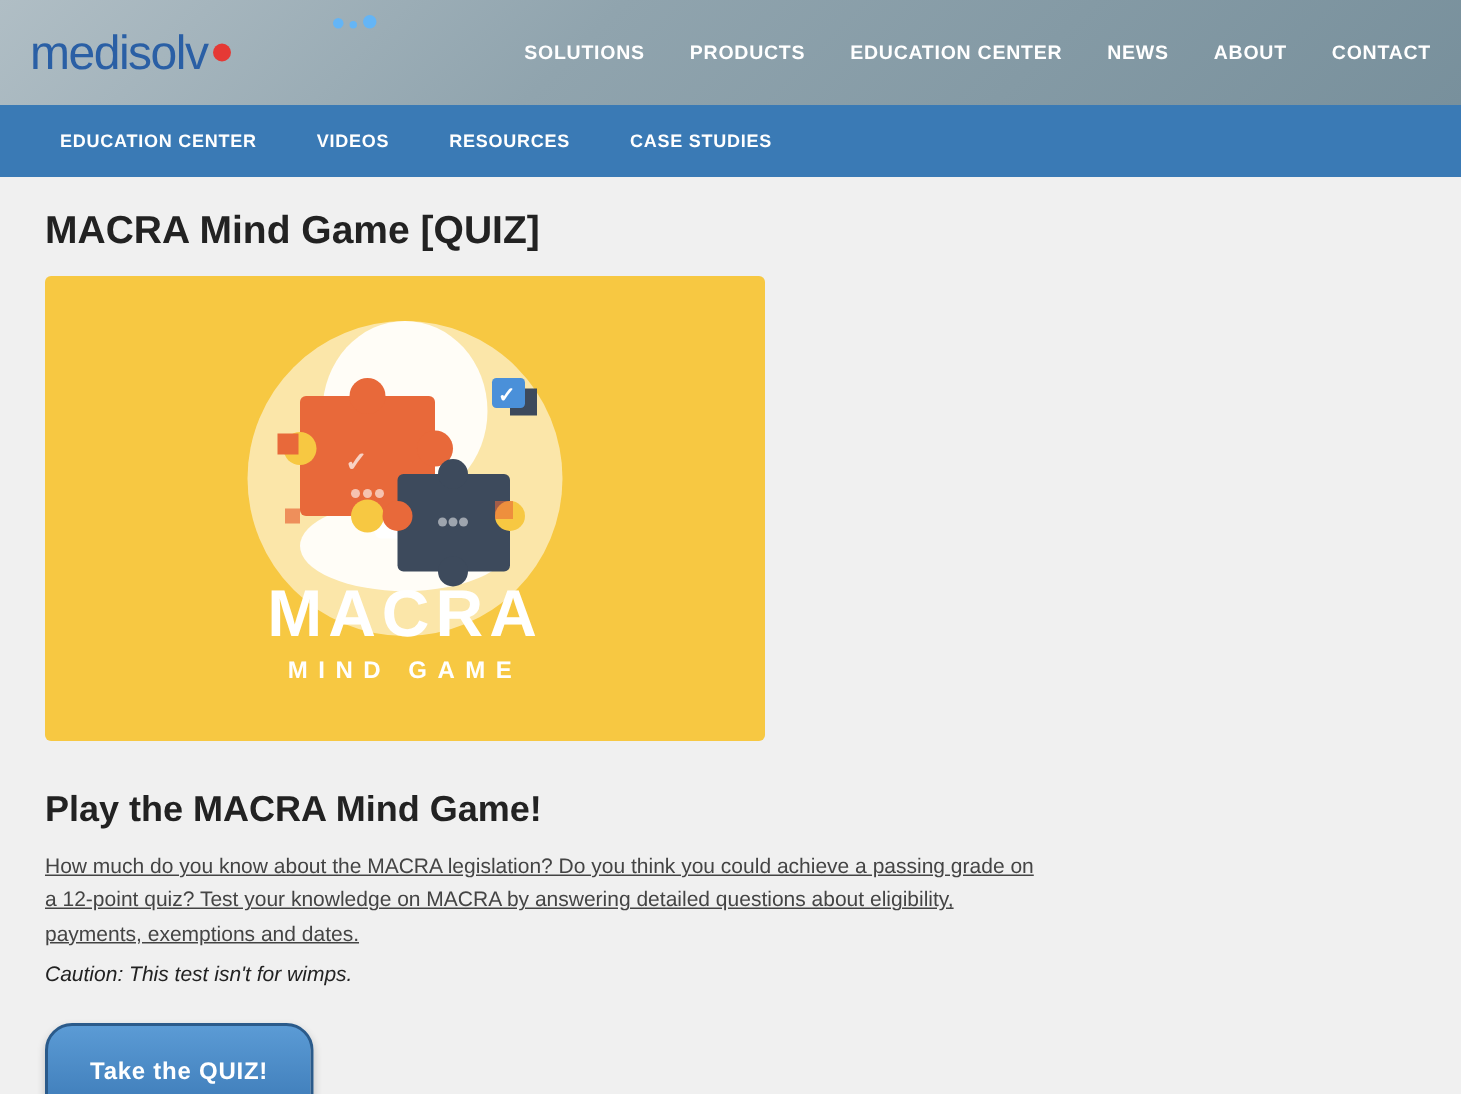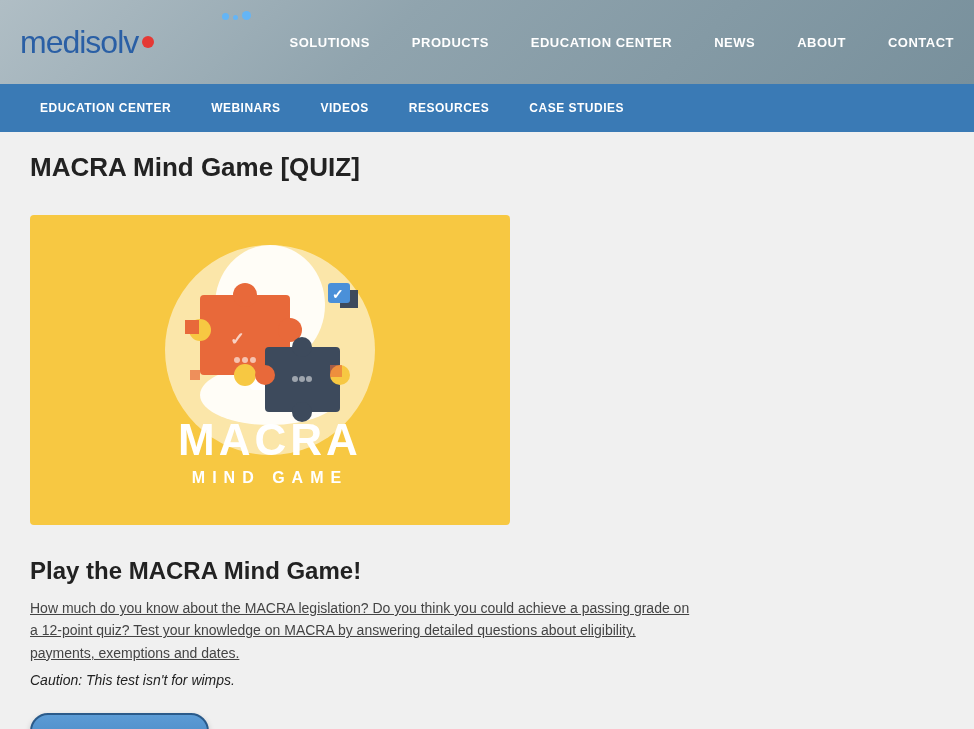--- a/index.html
+++ b/index.html
@@ -4,21 +4,21 @@
   <style>
     * { margin: 0; padding: 0; box-sizing: border-box; }
     body { font-family: Arial, sans-serif; background: #e8e8e8; width: 974px; }
 
     
     .top-nav {
       background: linear-gradient(135deg, #b0bec5 0%, #90a4ae 40%, #78909c 100%);
       display: flex;
       align-items: center;
       padding: 0 20px;
-      height: 84px;
+      height: 70px;
       position: relative;
     }
     .logo-area {
       display: flex;
       align-items: center;
       margin-right: 40px;
     }
     .logo-text {
       font-size: 32px;
       font-weight: 300;
@@ -41,21 +41,21 @@
       background: #64b5f6;
       border-radius: 50%;
       margin: 0 2px;
     }
     .logo-dots span:nth-child(2) { width: 5px; height: 5px; margin-top: 4px; }
     .logo-dots span:nth-child(3) { width: 9px; height: 9px; }
 
     .top-nav-links {
       display: flex;
       list-style: none;
-      gap: 42px;
+      gap: 30px;
       margin-left: auto;
     }
     .top-nav-links li a {
       color: #fff;
       text-decoration: none;
       font-size: 13px;
       font-weight: 600;
       letter-spacing: 0.5px;
     }
 
@@ -87,21 +87,21 @@
     .main-content {
       background: #f0f0f0;
       padding: 20px 30px 40px;
       min-height: 600px;
     }
 
     .page-title {
       font-size: 26px;
       font-weight: 700;
       color: #222;
-      margin-bottom: 32px;
+      margin-bottom: 15px;
     }
 
     .feature-image {
       width: 480px;
       height: 310px;
       background: #f7c842;
       border-radius: 4px;
       display: flex;
       flex-direction: column;
       align-items: center;
@@ -169,23 +169,20 @@
     <li><a href="#">CONTACT</a></li>
   </ul>
 </nav>
 
 <nav class="secondary-nav">
   <ul class="secondary-nav-links">
     <li>
         <a href="#">EDUCATION CENTER</a>
       </li>
     <li>
-        <a href="#">WEBINARS</a>
-      </li>
-    <li>
         <a href="#">VIDEOS</a>
       </li>
     <li>
         <a href="#">RESOURCES</a>
       </li>
     <li>
         <a href="#">CASE STUDIES</a>
       </li>
   </ul>
 </nav>

